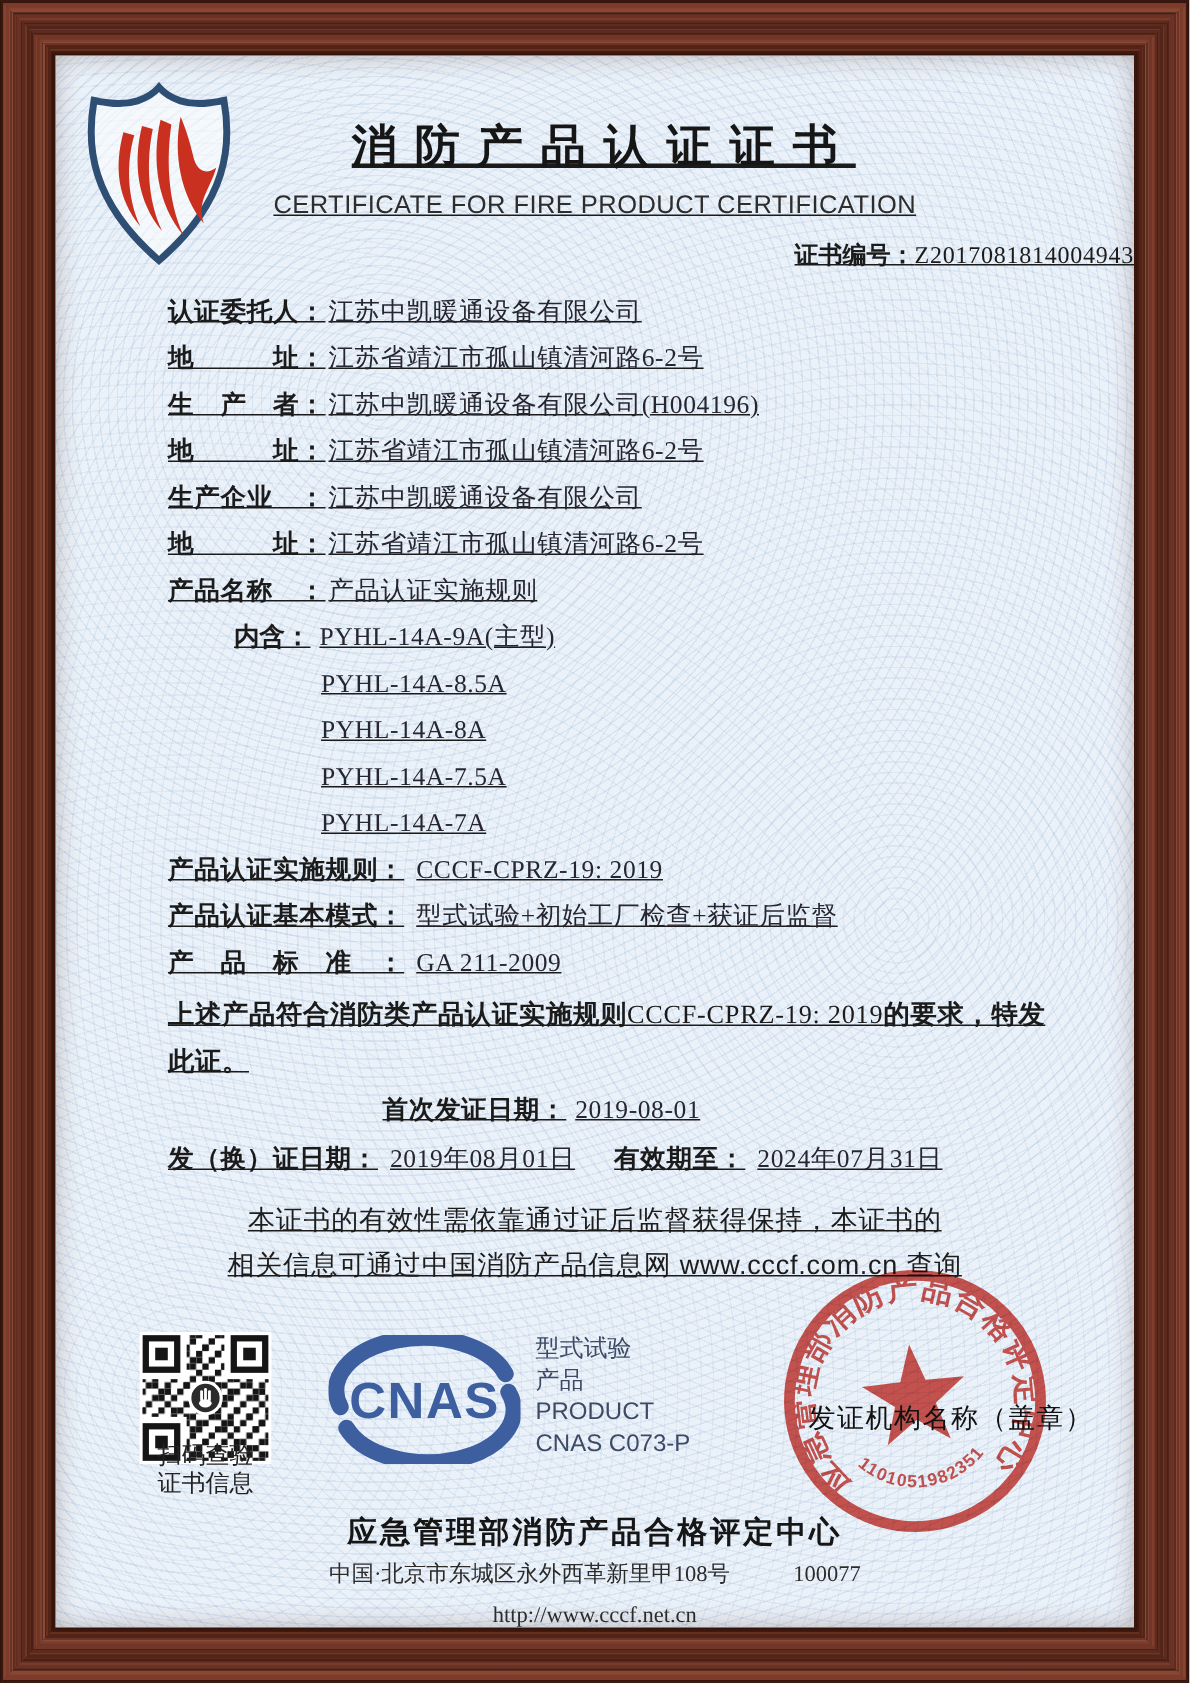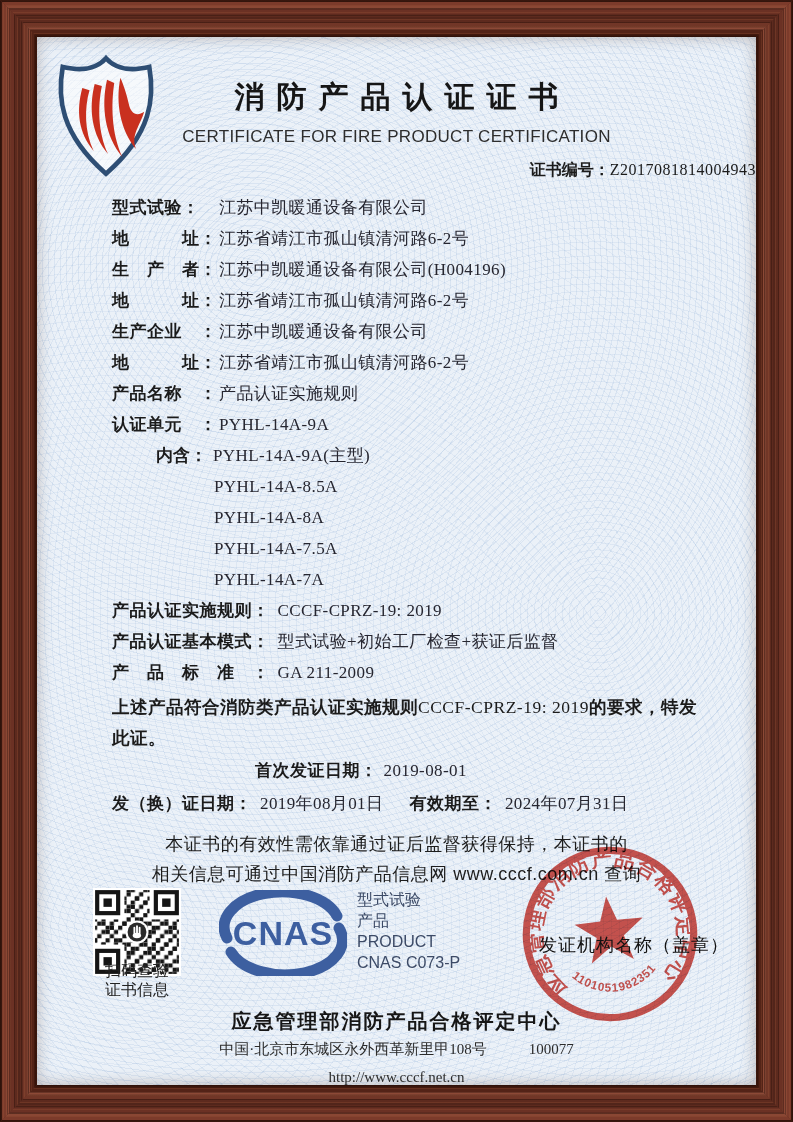--- a/index.html
+++ b/index.html
@@ -20,21 +20,21 @@
       repeating-linear-gradient(90deg, rgba(0,0,0,.12) 0 2px, rgba(0,0,0,0) 2px 9px),
       linear-gradient(90deg,#3f1a10 0 2px,#7c3b2b 2px 6px,#8a4734 6px 9px,#6b3124 9px 14px,#5d2a1e 14px 23px,#713627 23px 27px,#8c4936 27px 30px,#532317 30px 34px,#42190e 34px 37px);}
   .frame-left{left:0;clip-path:polygon(0 0,37px 37px,37px 1085px,0 1122px);}
   .frame-right{right:0;transform:scaleX(-1);clip-path:polygon(0 0,37px 37px,37px 1085px,0 1122px);}
   
   .paper{position:absolute;left:37px;top:37px;width:719px;height:1048px;background-color:#ebf1f8;
     background-image:
       repeating-radial-gradient(circle at 30% 22%, rgba(115,155,205,.15) 0 1px, rgba(0,0,0,0) 1px 6px),
       repeating-radial-gradient(circle at 78% 55%, rgba(115,155,205,.12) 0 1px, rgba(0,0,0,0) 1px 7px),
       repeating-radial-gradient(circle at 12% 85%, rgba(115,155,205,.10) 0 1px, rgba(0,0,0,0) 1px 8px);
-    box-shadow:inset 0 0 16px rgba(70,40,25,.30);color:#1b1b1b;}
+    box-shadow:inset 0 0 16px rgba(70,40,25,.30);color:#1b1b1b;text-decoration:underline;}
   
   .logo{position:absolute;left:12px;top:14px;width:114px;height:134px;}
   .title{text-align:center;padding-top:40px;font-size:30px;font-weight:700;letter-spacing:12px;text-indent:12px;color:#161616;}
   .subtitle{text-align:center;margin-top:9px;font-size:17px;color:#2d2d2d;font-weight:500;letter-spacing:.3px;}
   .certno{ text-align:right;margin-top:13px;font-size:16px;}
   .certno .lab{font-weight:600;}
   .certno .num{font-family:"Liberation Serif",serif;letter-spacing:.5px;}
   
   .fields{margin:15px 38px 0 75px;font-size:17px;}
   .frow{display:flex;line-height:24px;margin-bottom:7px;}
@@ -83,21 +83,21 @@
     </svg>
 
     <div class="title">消防产品认证证书</div>
     <div class="subtitle">CERTIFICATE FOR FIRE PRODUCT CERTIFICATION</div>
     <div class="certno">
       <span class="lab">证书编号：</span><span class="num">Z2017081814004943</span>
     </div>
 
     <div class="fields">
       <div class="frow">
-          <span class="flabel">型式试验：</span>
+          <span class="flabel">认证委托人：</span>
           <span class="fvalue">江苏中凯暖通设备有限公司</span>
         </div>
       <div class="frow">
           <span class="flabel">地　　　址：</span>
           <span class="fvalue">江苏省靖江市孤山镇清河路6-2号</span>
         </div>
       <div class="frow">
           <span class="flabel">生　产　者：</span>
           <span class="fvalue">江苏中凯暖通设备有限公司(H004196)</span>
         </div>
@@ -109,24 +109,20 @@
           <span class="flabel">生产企业　：</span>
           <span class="fvalue">江苏中凯暖通设备有限公司</span>
         </div>
       <div class="frow">
           <span class="flabel">地　　　址：</span>
           <span class="fvalue">江苏省靖江市孤山镇清河路6-2号</span>
         </div>
       <div class="frow">
           <span class="flabel">产品名称　：</span>
           <span class="fvalue">产品认证实施规则</span>
-        </div>
-      <div class="frow">
-          <span class="flabel">认证单元　：</span>
-          <span class="fvalue">PYHL-14A-9A</span>
         </div>
 
       <div class="frow">
           <span class="inc-label">内含：</span>
           <span class="fvalue">PYHL-14A-9A(主型)</span>
         </div>
       <div class="frow">
           <span class="fvalue inc-item">PYHL-14A-8.5A</span>
         </div>
       <div class="frow">

